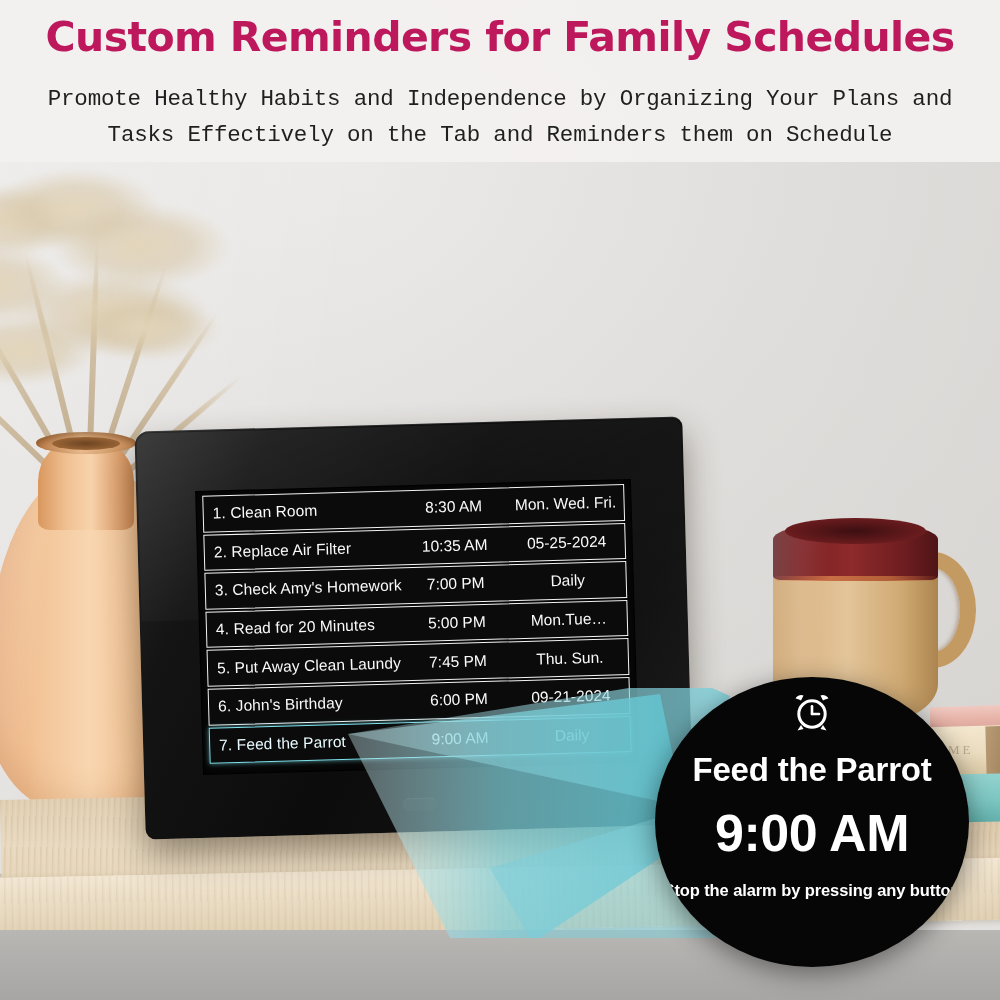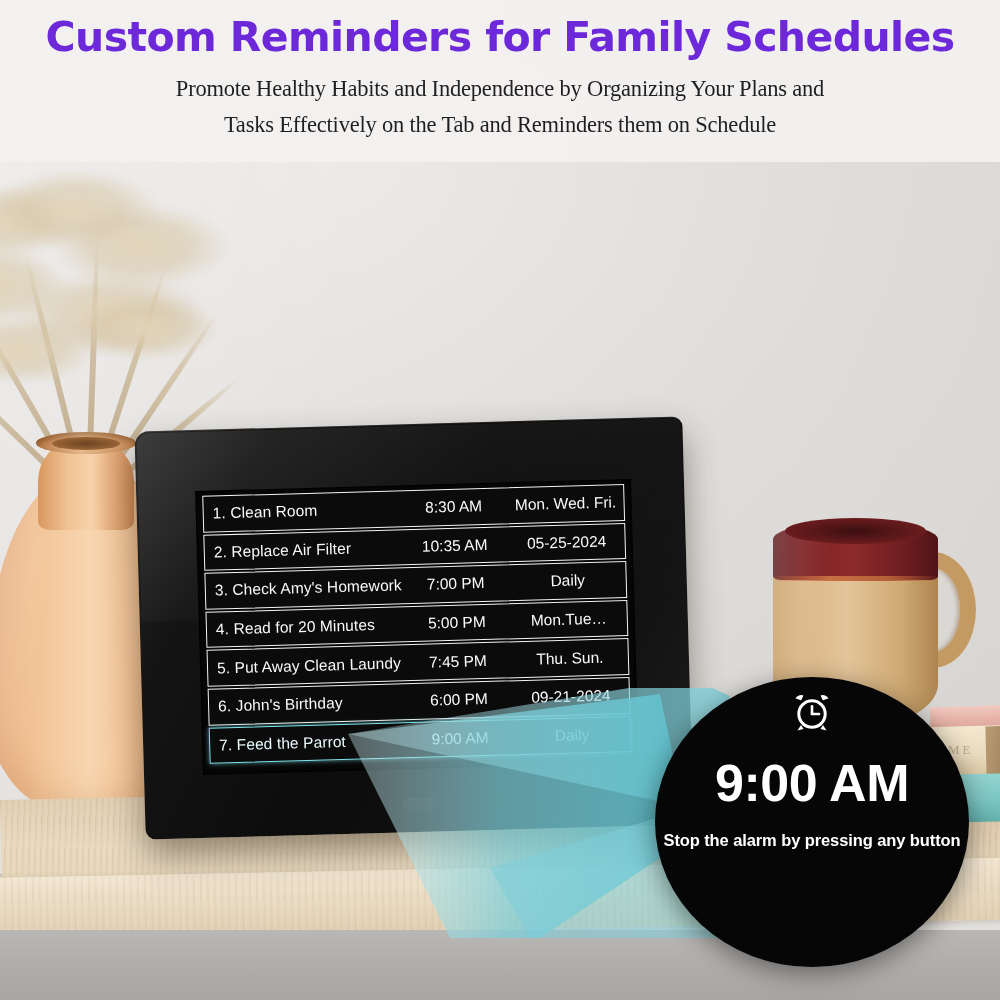--- a/index.html
+++ b/index.html
@@ -264,29 +264,29 @@
   }
 
   
   #header{
     position:absolute; left:0; top:0; width:1000px; height:162px;
     background:rgba(243,241,240,.93);
     z-index:30;
   }
   #header .h1{
     margin:13px 0 0 0; text-align:center;
-    font-size:41px; font-weight:bold; color:#6d28d9;
+    font-size:41px; font-weight:bold; color:#be185d;
     letter-spacing:-.6px;
     font-family:"DejaVu Sans", sans-serif;
   }
   #header .h2{
-    margin-top:10px; text-align:center;
+    margin-top:20px; text-align:center;
     font-size:22.5px; color:#1f1f1f; line-height:1.62;
     letter-spacing:-.2px;
-    font-family:Liberation Serif, serif;
+    font-family:Liberation Mono, monospace;
     padding:0 26px;
   }
 </style>
 </head>
 <body>
 
 <div id="scene">
 
   <div class="wall"></div>
 
@@ -410,20 +410,21 @@
 
         <circle cx="22" cy="23" r="13.2" fill="none" stroke="#fff" stroke-width="3"></circle>
 
         <path d="M22 23 L22 15.2" stroke="#fff" stroke-width="2.6" stroke-linecap="round"></path>
         <path d="M22 23 L29 23" stroke="#fff" stroke-width="2.6" stroke-linecap="round"></path>
 
         <path d="M11 34 L7.5 39.5 L13.5 38 Z" fill="#fff"></path>
         <path d="M33 34 L36.5 39.5 L30.5 38 Z" fill="#fff"></path>
       </svg>
     </span>
+    <div class="co-title">Feed the Parrot</div>
     <div class="co-time">9:00 AM</div>
     <div class="co-note">Stop the alarm by pressing any button</div>
   </div>
 </div>
 
 <div id="header">
   <div class="h1">Custom Reminders for Family Schedules</div>
   <div class="h2">
     <div>Promote Healthy Habits and Independence by Organizing Your Plans and</div>
     <div>Tasks Effectively on the Tab and Reminders them on Schedule</div>

